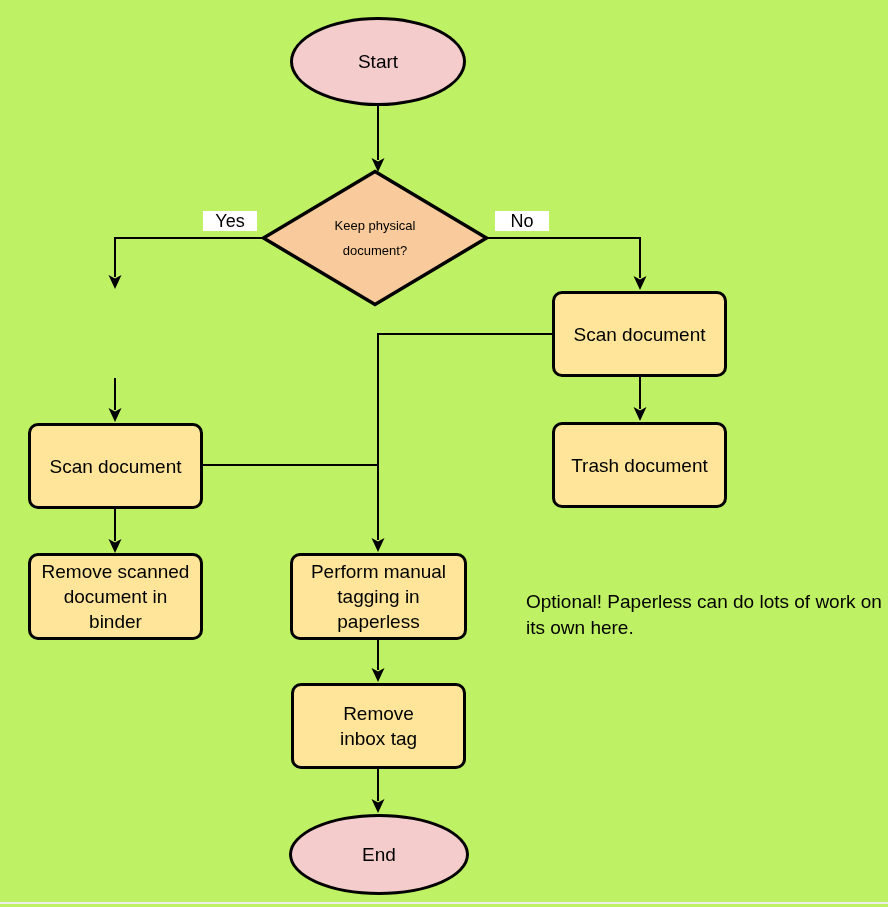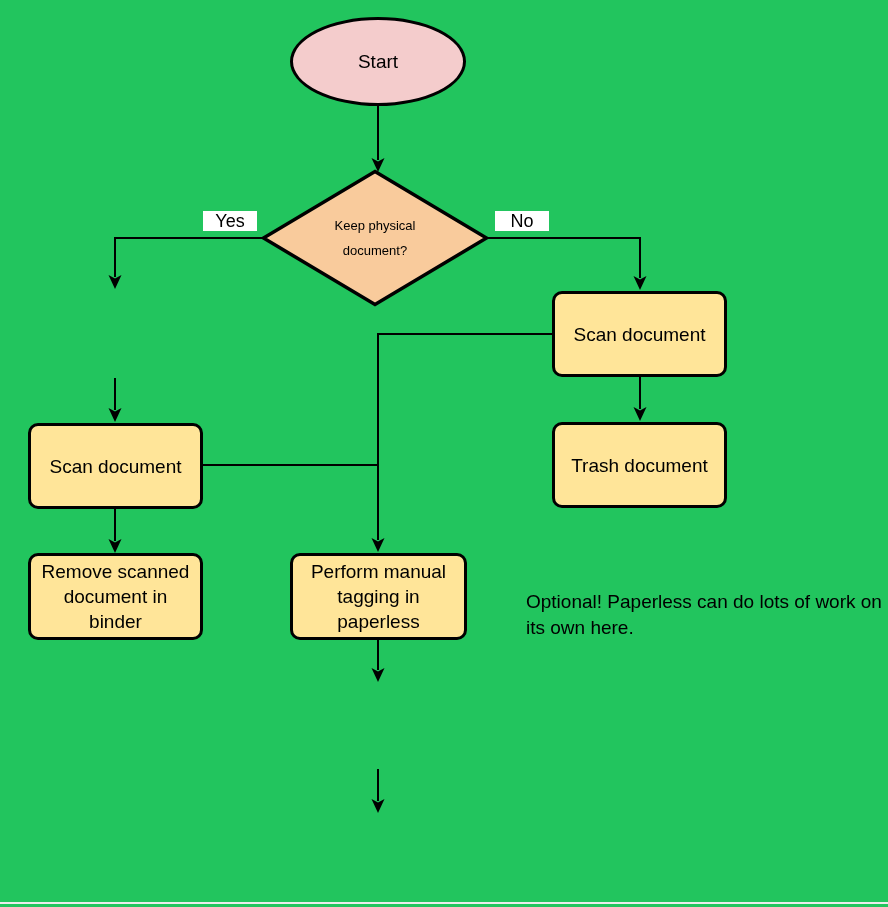--- a/index.html
+++ b/index.html
@@ -1,20 +1,20 @@
 <!DOCTYPE html>
 <html style="--terminator-fill: #f4cccc; --decision-fill: #f9cb9c; --process-fill: #ffe599; --stroke: #000000; --line: #000000; --divider: #ececec;"><head>
 <meta charset="utf-8">
 <style>
   html, body { margin: 0; padding: 0; background: #ffffff; }
   .canvas {
     position: relative;
     width: 888px;
     height: 907px;
-    background: #22c55e;
+    background: #bef264;
     overflow: hidden;
     font-family: "Liberation Sans", sans-serif;
     color: #000000;
   }
   .edges {
     position: absolute;
     left: 0; top: 0;
     width: 888px; height: 907px;
     pointer-events: none;
   }
@@ -152,20 +152,27 @@
   </div>
   <div class="node process" style="left:552px; top:422px; width:175px; height:86px;">
     <span class="lbl">Trash document</span>
   </div>
 
   <div class="node process" style="left:290px; top:553px; width:177px; height:87px;">
     <span class="lbl">Perform manual
 tagging in
 paperless</span>
   </div>
+  <div class="node process" style="left:291px; top:683px; width:175px; height:86px;">
+    <span class="lbl">Remove
+inbox tag</span>
+  </div>
 
+  <div class="node terminator" style="left:289px; top:814px; width:180px; height:81px;">
+    <span class="lbl">End</span>
+  </div>
 
   <div class="annotation" style="left:482px; top:589px; width:404px;">Optional! Paperless can do lots of work on
 its own here.</div>
 
   <div class="page-divider"></div>
 
 </div>
 
 </body></html>

